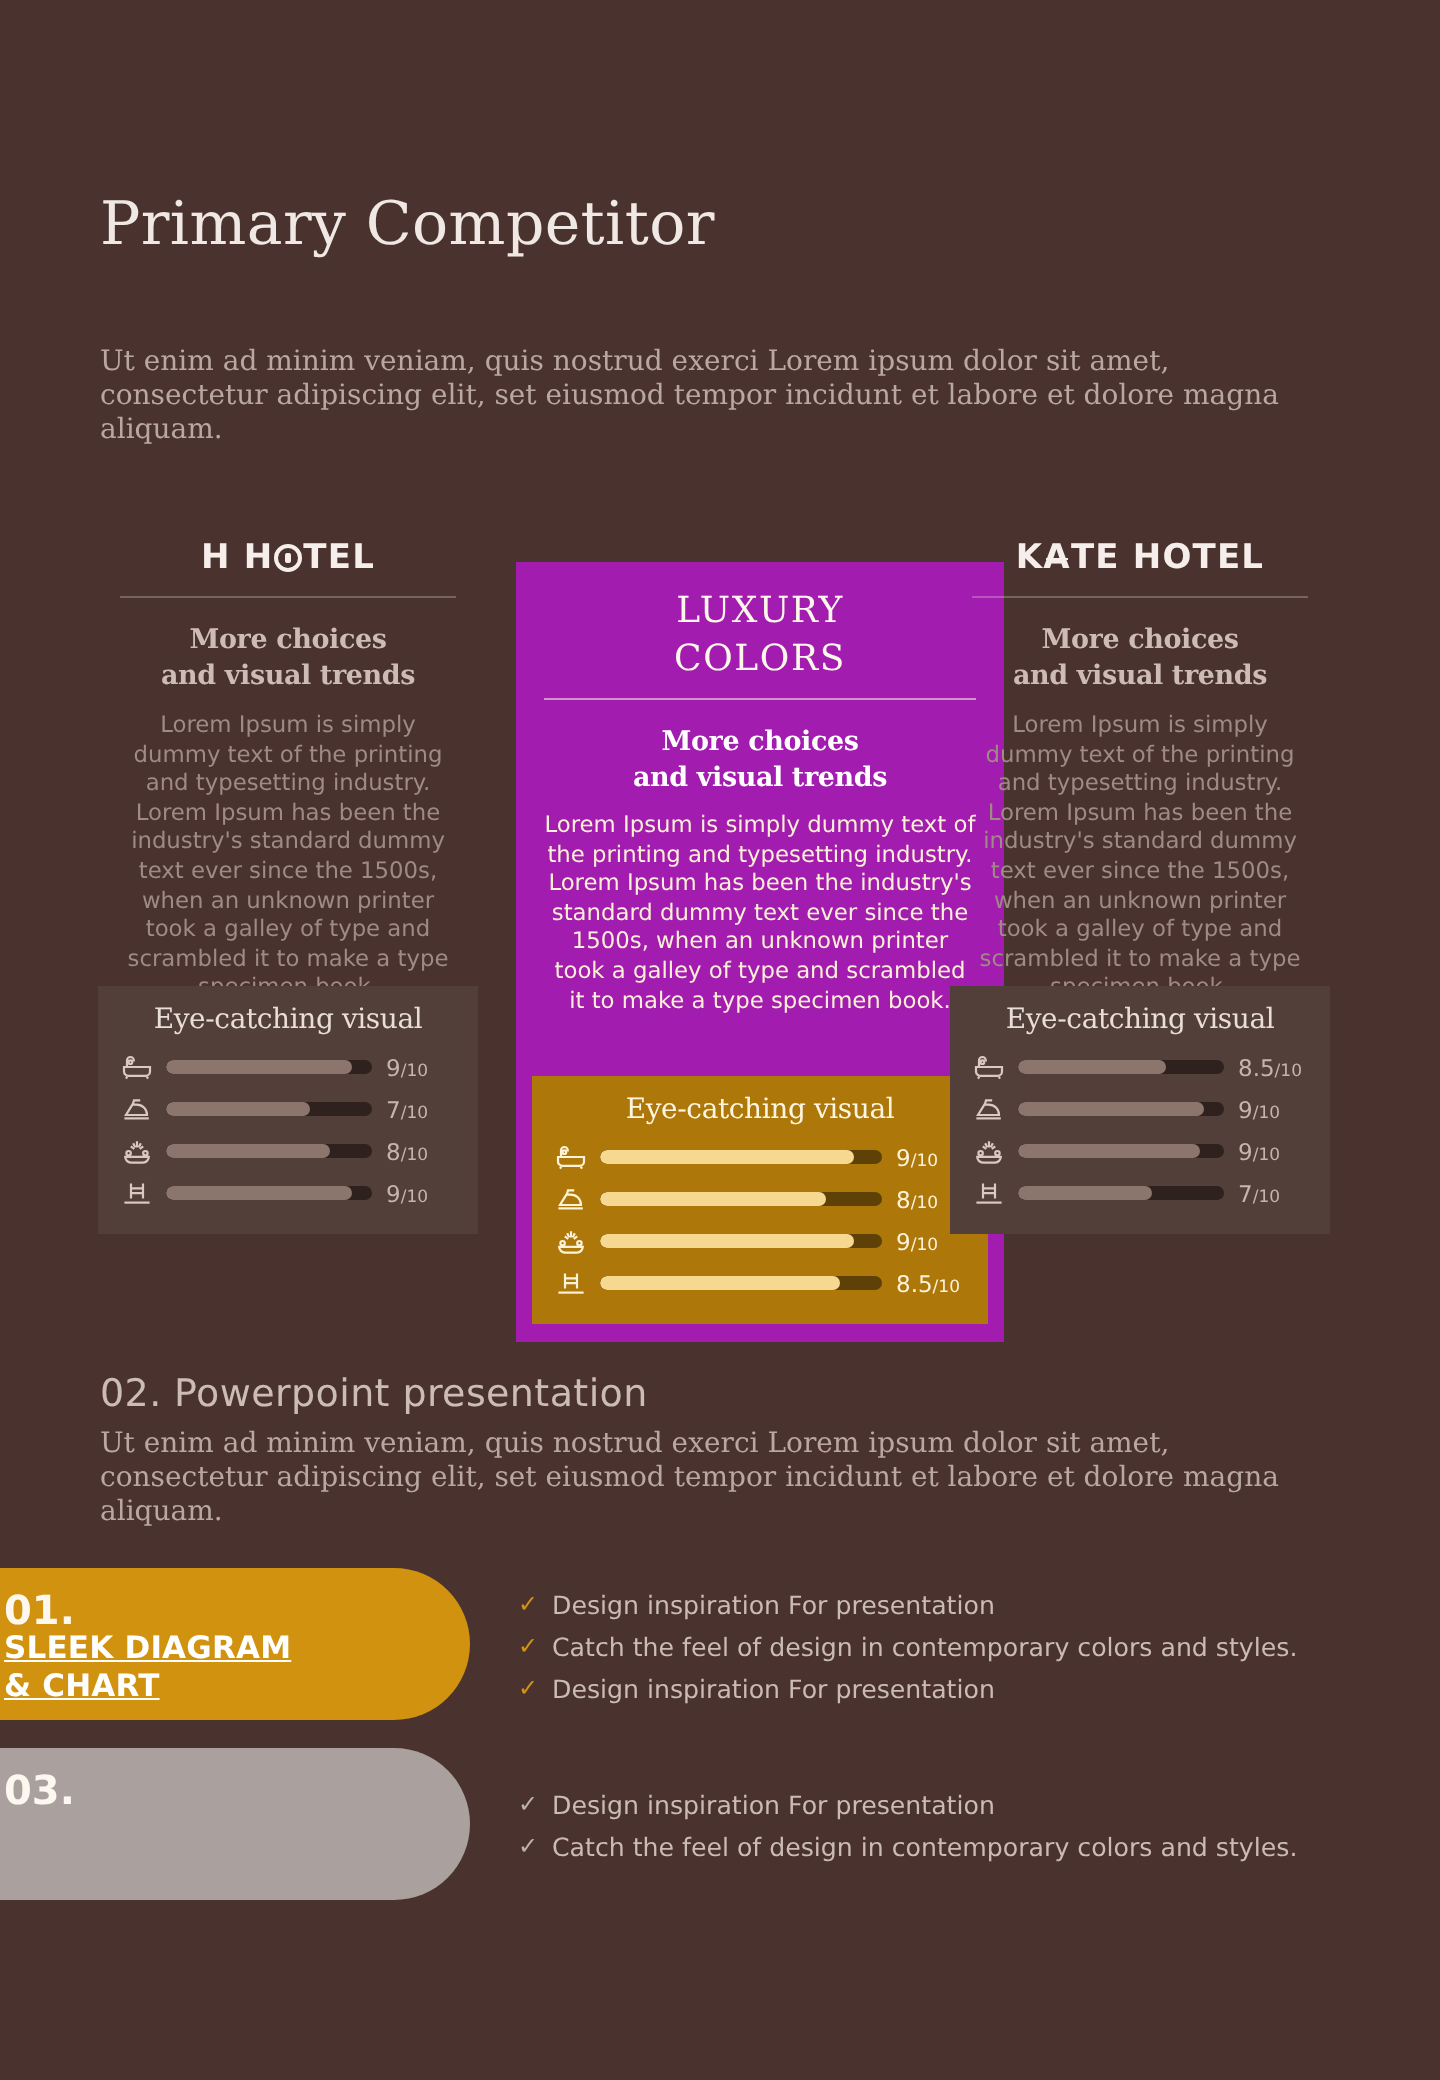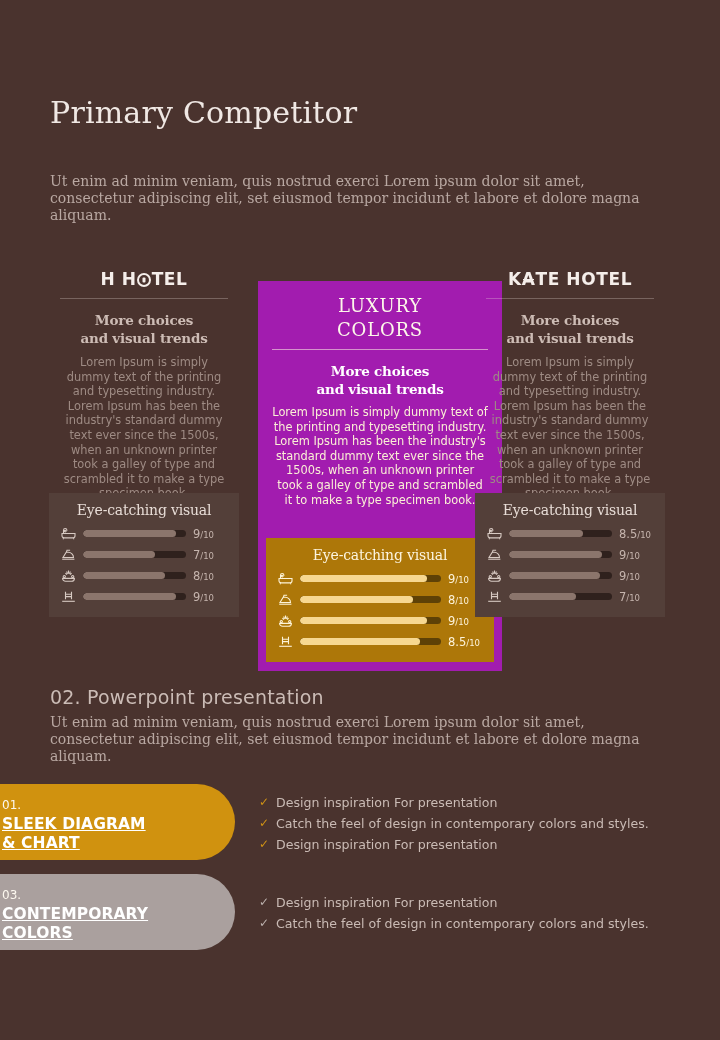--- a/index.html
+++ b/index.html
@@ -259,24 +259,24 @@
     height: 76px;
     border-radius: 0 38px 38px 0;
     box-sizing: border-box;
     padding: 12px 0 0 42px;
   }
   #pill-0 { top: 784px; background: #d0920f; }
   #pill-1 { top: 874px; background: #aaa09e; }
 
   .pill-num {
     font-family: "DejaVu Sans", sans-serif;
-    font-size: 12px;
+    font-size: 20px;
     color: #fdf8ef;
     line-height: 19px;
-    font-weight: 400;
+    font-weight: 700;
   }
   .pill-label {
     font-family: "DejaVu Sans", sans-serif;
     font-weight: 700;
     font-size: 15.5px;
     color: #ffffff;
     line-height: 19px;
     letter-spacing: 0.1px;
     text-decoration: underline;
   }
@@ -570,24 +570,20 @@
   <div class="pill" id="pill-0">
     <div class="pill-num">01.</div>
     <div class="pill-label">
       <span>SLEEK DIAGRAM</span><br>
       <span>&amp; CHART</span>
     </div>
   </div>
 
   <div class="pill" id="pill-1">
     <div class="pill-num">03.</div>
-    <div class="pill-label">
-      <span>CONTEMPORARY</span><br>
-      <span>COLORS</span>
-    </div>
   </div>
 
   <div class="checklist" id="checklist-0">
     <div class="citem">
         <span class="cmark">✓</span>
         <span>Design inspiration  For presentation</span>
       </div>
     <div class="citem">
         <span class="cmark">✓</span>
         <span>Catch the feel of design in contemporary colors and styles.</span>

